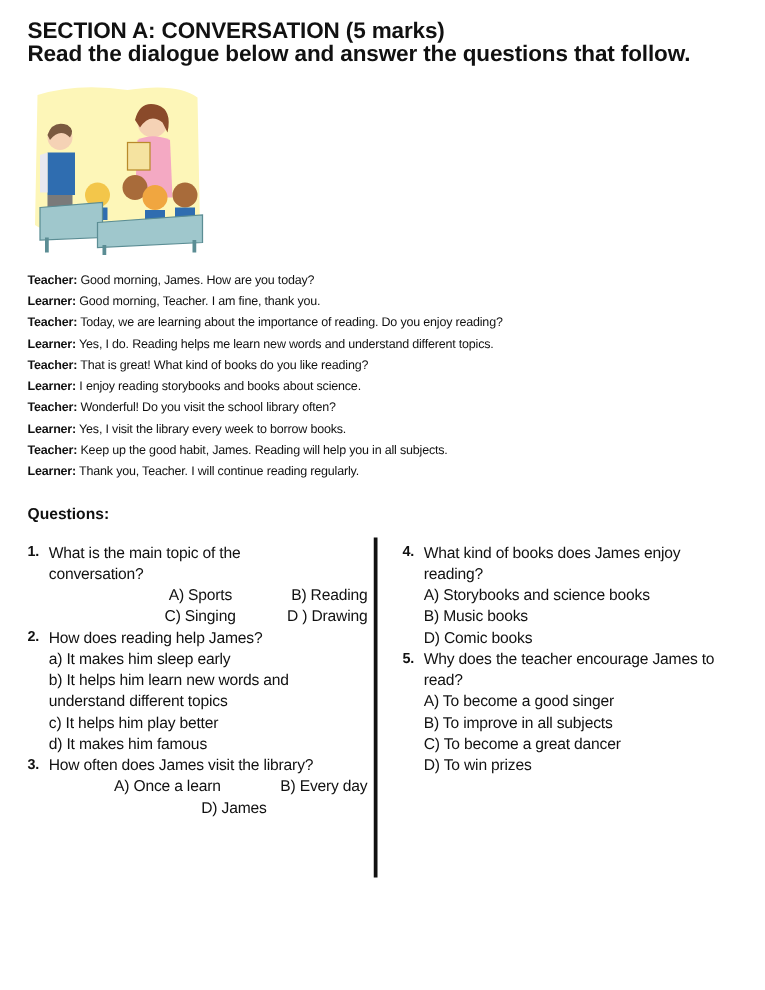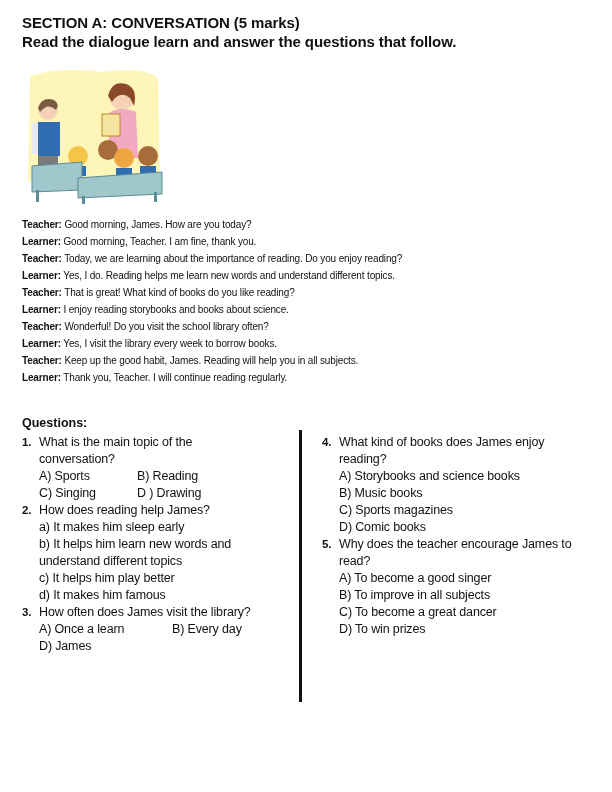--- a/index.html
+++ b/index.html
@@ -1,42 +1,42 @@
 <!DOCTYPE html>
 <html><head>
 <meta charset="utf-8">
 <style>
   html, body { margin:0; padding:0; background:#ffffff; }
   body { width:612px; height:792px; position:relative; overflow:hidden;
          font-family:"Liberation Sans", sans-serif; color:#111; }
   .abs { position:absolute; }
-  .hdr { left:22px; font-size:15px; font-weight:bold; letter-spacing:-0.1px; white-space:nowrap; }
+  .hdr { left:22px; font-size:18px; font-weight:bold; letter-spacing:-0.1px; white-space:nowrap; }
   #h1 { top:14px; }
   #h2 { top:33px; }
   #illus { left:22px; top:62px; width:142px; height:142px; }
   .dlg { left:22px; font-size:10px; white-space:nowrap; letter-spacing:-0.15px; }
   .dlg b { font-weight:bold; }
-  #qtitle { left:22px; top:404px; font-size:12.5px; font-weight:bold;margin-top:12px; }
+  #qtitle { left:22px; top:404px; font-size:12.5px; font-weight:bold; }
   .col { position:absolute; font-size:12.5px; letter-spacing:-0.15px; line-height:17px; }
   #colL { left:22px; top:434px; width:272px; }
   #colR { left:322px; top:434px; width:270px; }
   .q { display:flex; }
   .qn { width:17px; font-weight:bold; font-size:11.5px; flex:none; }
   .qt { flex:1; }
   .opt { padding-left:17px; }
-  .opt2 { padding-left:17px; display:flex; }
+  .opt2 { padding-left:17px; display:flex;justify-content:flex-end; }
   .opt2 span:first-child { width:98px; }
   .opt3 span:first-child { width:133px; }
   #divider { left:299px; top:430px; width:3px; height:272px; background:#111; }
 </style>
 </head>
 <body>
 
 <div class="abs hdr" id="h1">SECTION A: CONVERSATION (5 marks)</div>
-<div class="abs hdr" id="h2">Read the dialogue learn and answer the questions that follow.</div>
+<div class="abs hdr" id="h2">Read the dialogue below and answer the questions that follow.</div>
 
 <div class="abs" id="illus">
   <svg width="142" height="142" viewBox="0 0 142 142">
     <path d="M8 14 Q40 4 80 10 Q120 4 136 16 L138 120 Q100 128 60 124 Q20 128 6 118 Z" fill="#fdf6b8"></path>
 
     <circle cx="100" cy="36" r="12" fill="#f5d2b5"></circle>
     <path d="M86 34 Q90 18 104 22 Q116 26 112 44 L108 36 Q98 28 90 40 Z" fill="#8a4a2a"></path>
     <path d="M88 50 Q100 44 114 50 L116 96 L86 96 Z" fill="#f4a9c3"></path>
     <rect x="80" y="52" width="18" height="22" fill="#f5e3a0" stroke="#b98a2a" stroke-width="1"></rect>
 
@@ -113,21 +113,20 @@
   </div>
 </div>
 
 <div class="col" id="colR">
   <div class="q">
     <span class="qn">4.</span>
     <span class="qt" style="max-width:230px">What kind of books does James enjoy reading?</span>
   </div>
   <div class="opt">A) Storybooks and science books</div>
   <div class="opt">B) Music books</div>
-  <div class="opt">C) Sports magazines</div>
   <div class="opt">D) Comic books</div>
 
   <div class="q">
     <span class="qn">5.</span>
     <span class="qt" style="max-width:245px">Why does the teacher encourage James to read?</span>
   </div>
   <div class="opt">A) To become a good singer</div>
   <div class="opt">B) To improve in all subjects</div>
   <div class="opt">C) To become a great dancer</div>
   <div class="opt">D) To win prizes</div>

